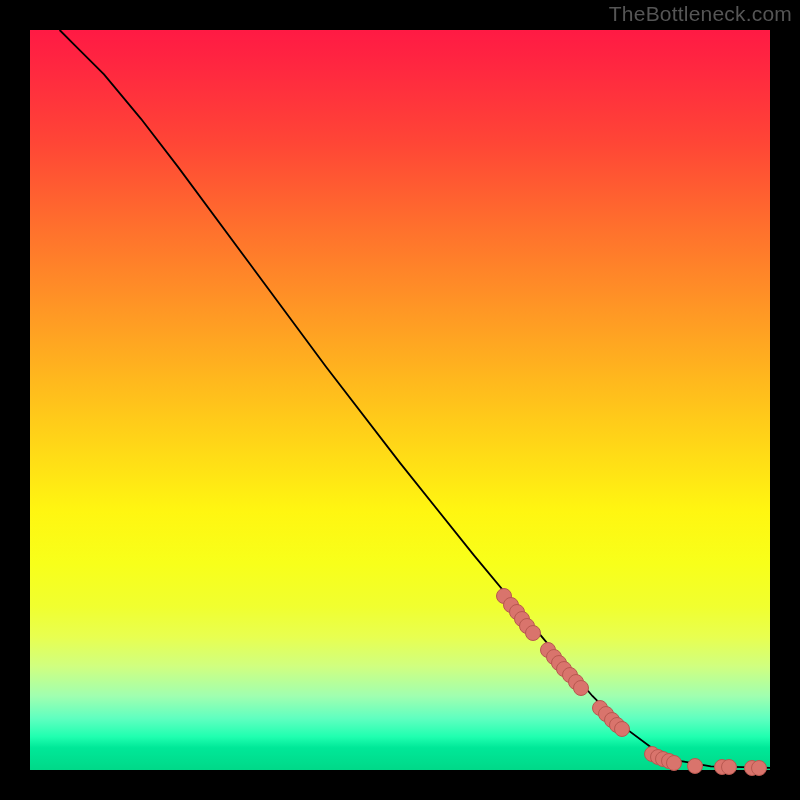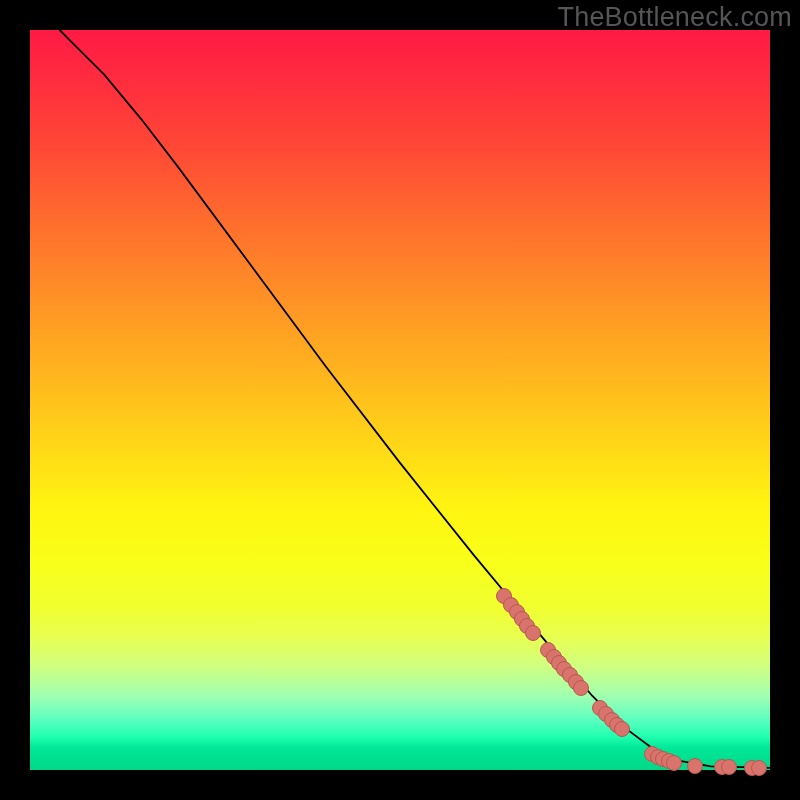--- a/index.html
+++ b/index.html
@@ -8,21 +8,21 @@
     height: 800px;
     background: #000;
     position: relative;
     font-family: Arial, sans-serif;
   }
   .watermark {
     position: absolute;
     top: 2px;
     right: 8px;
     color: #555;
-    font-size: 27px;
+    font-size: 21px;
     font-weight: 500;
     letter-spacing: 0.2px;
     z-index: 10;
   }
   .plot-area {
     position: absolute;
     left: 30px;
     top: 30px;
     width: 740px;
     height: 740px;

